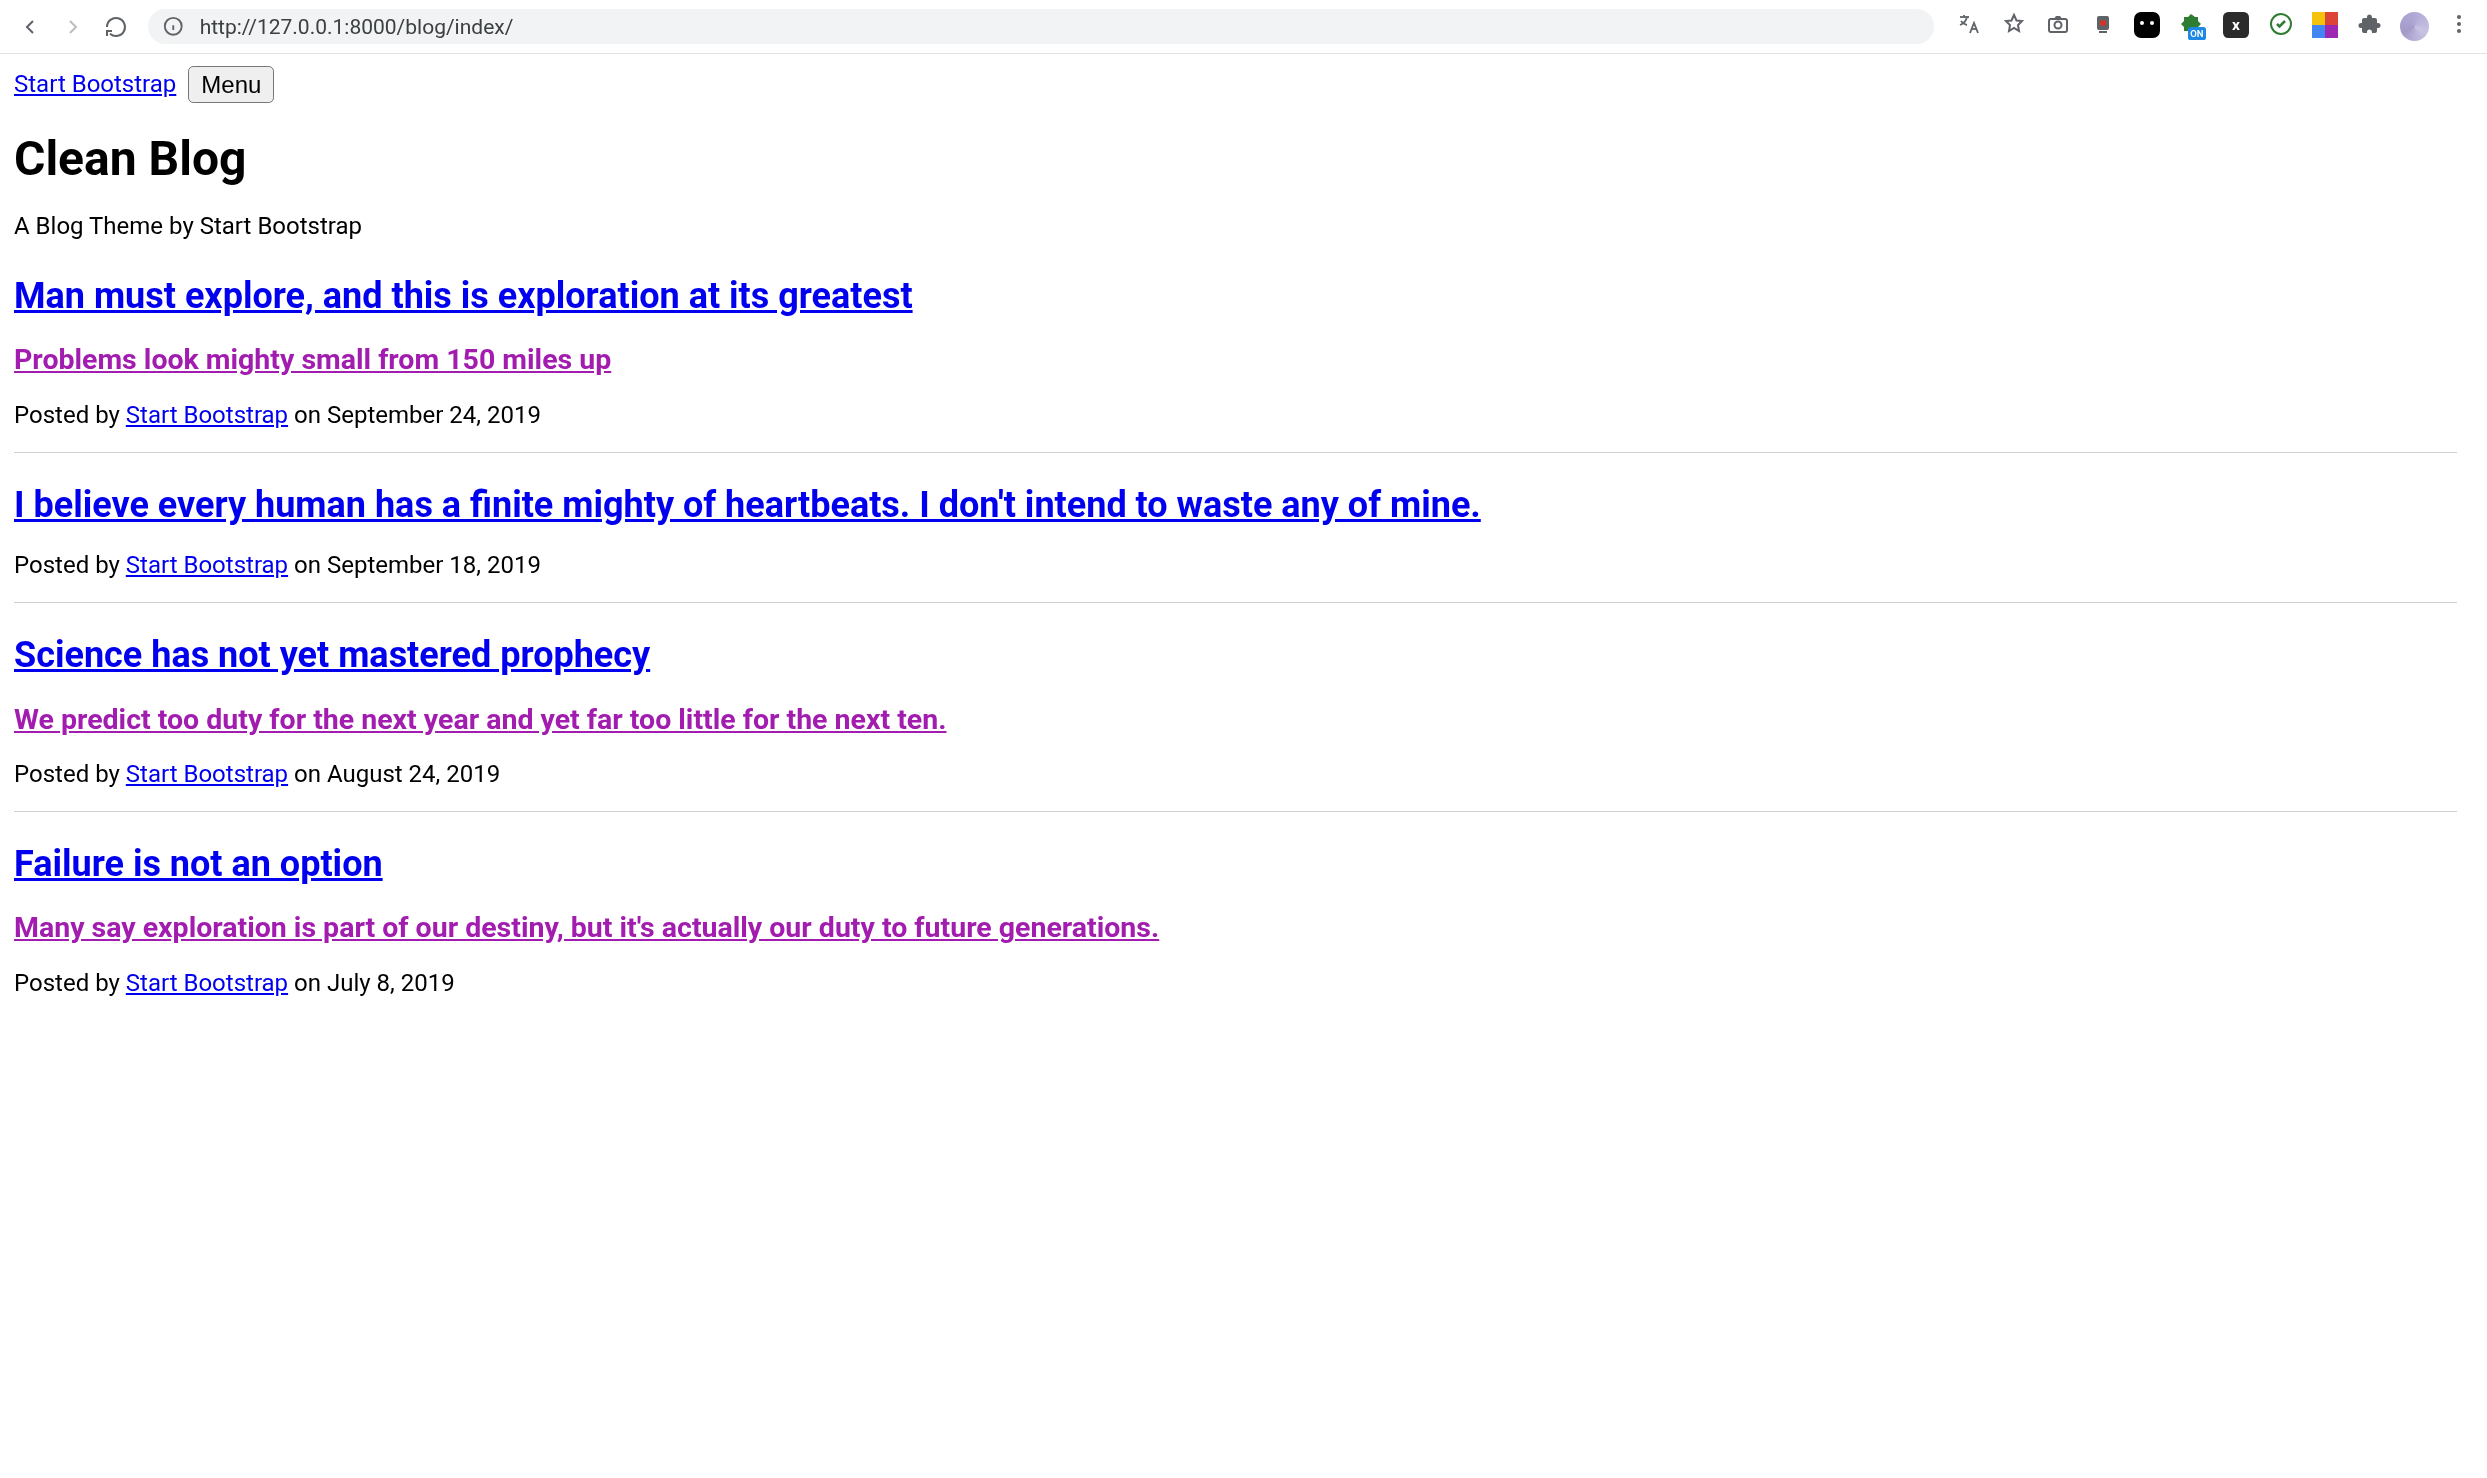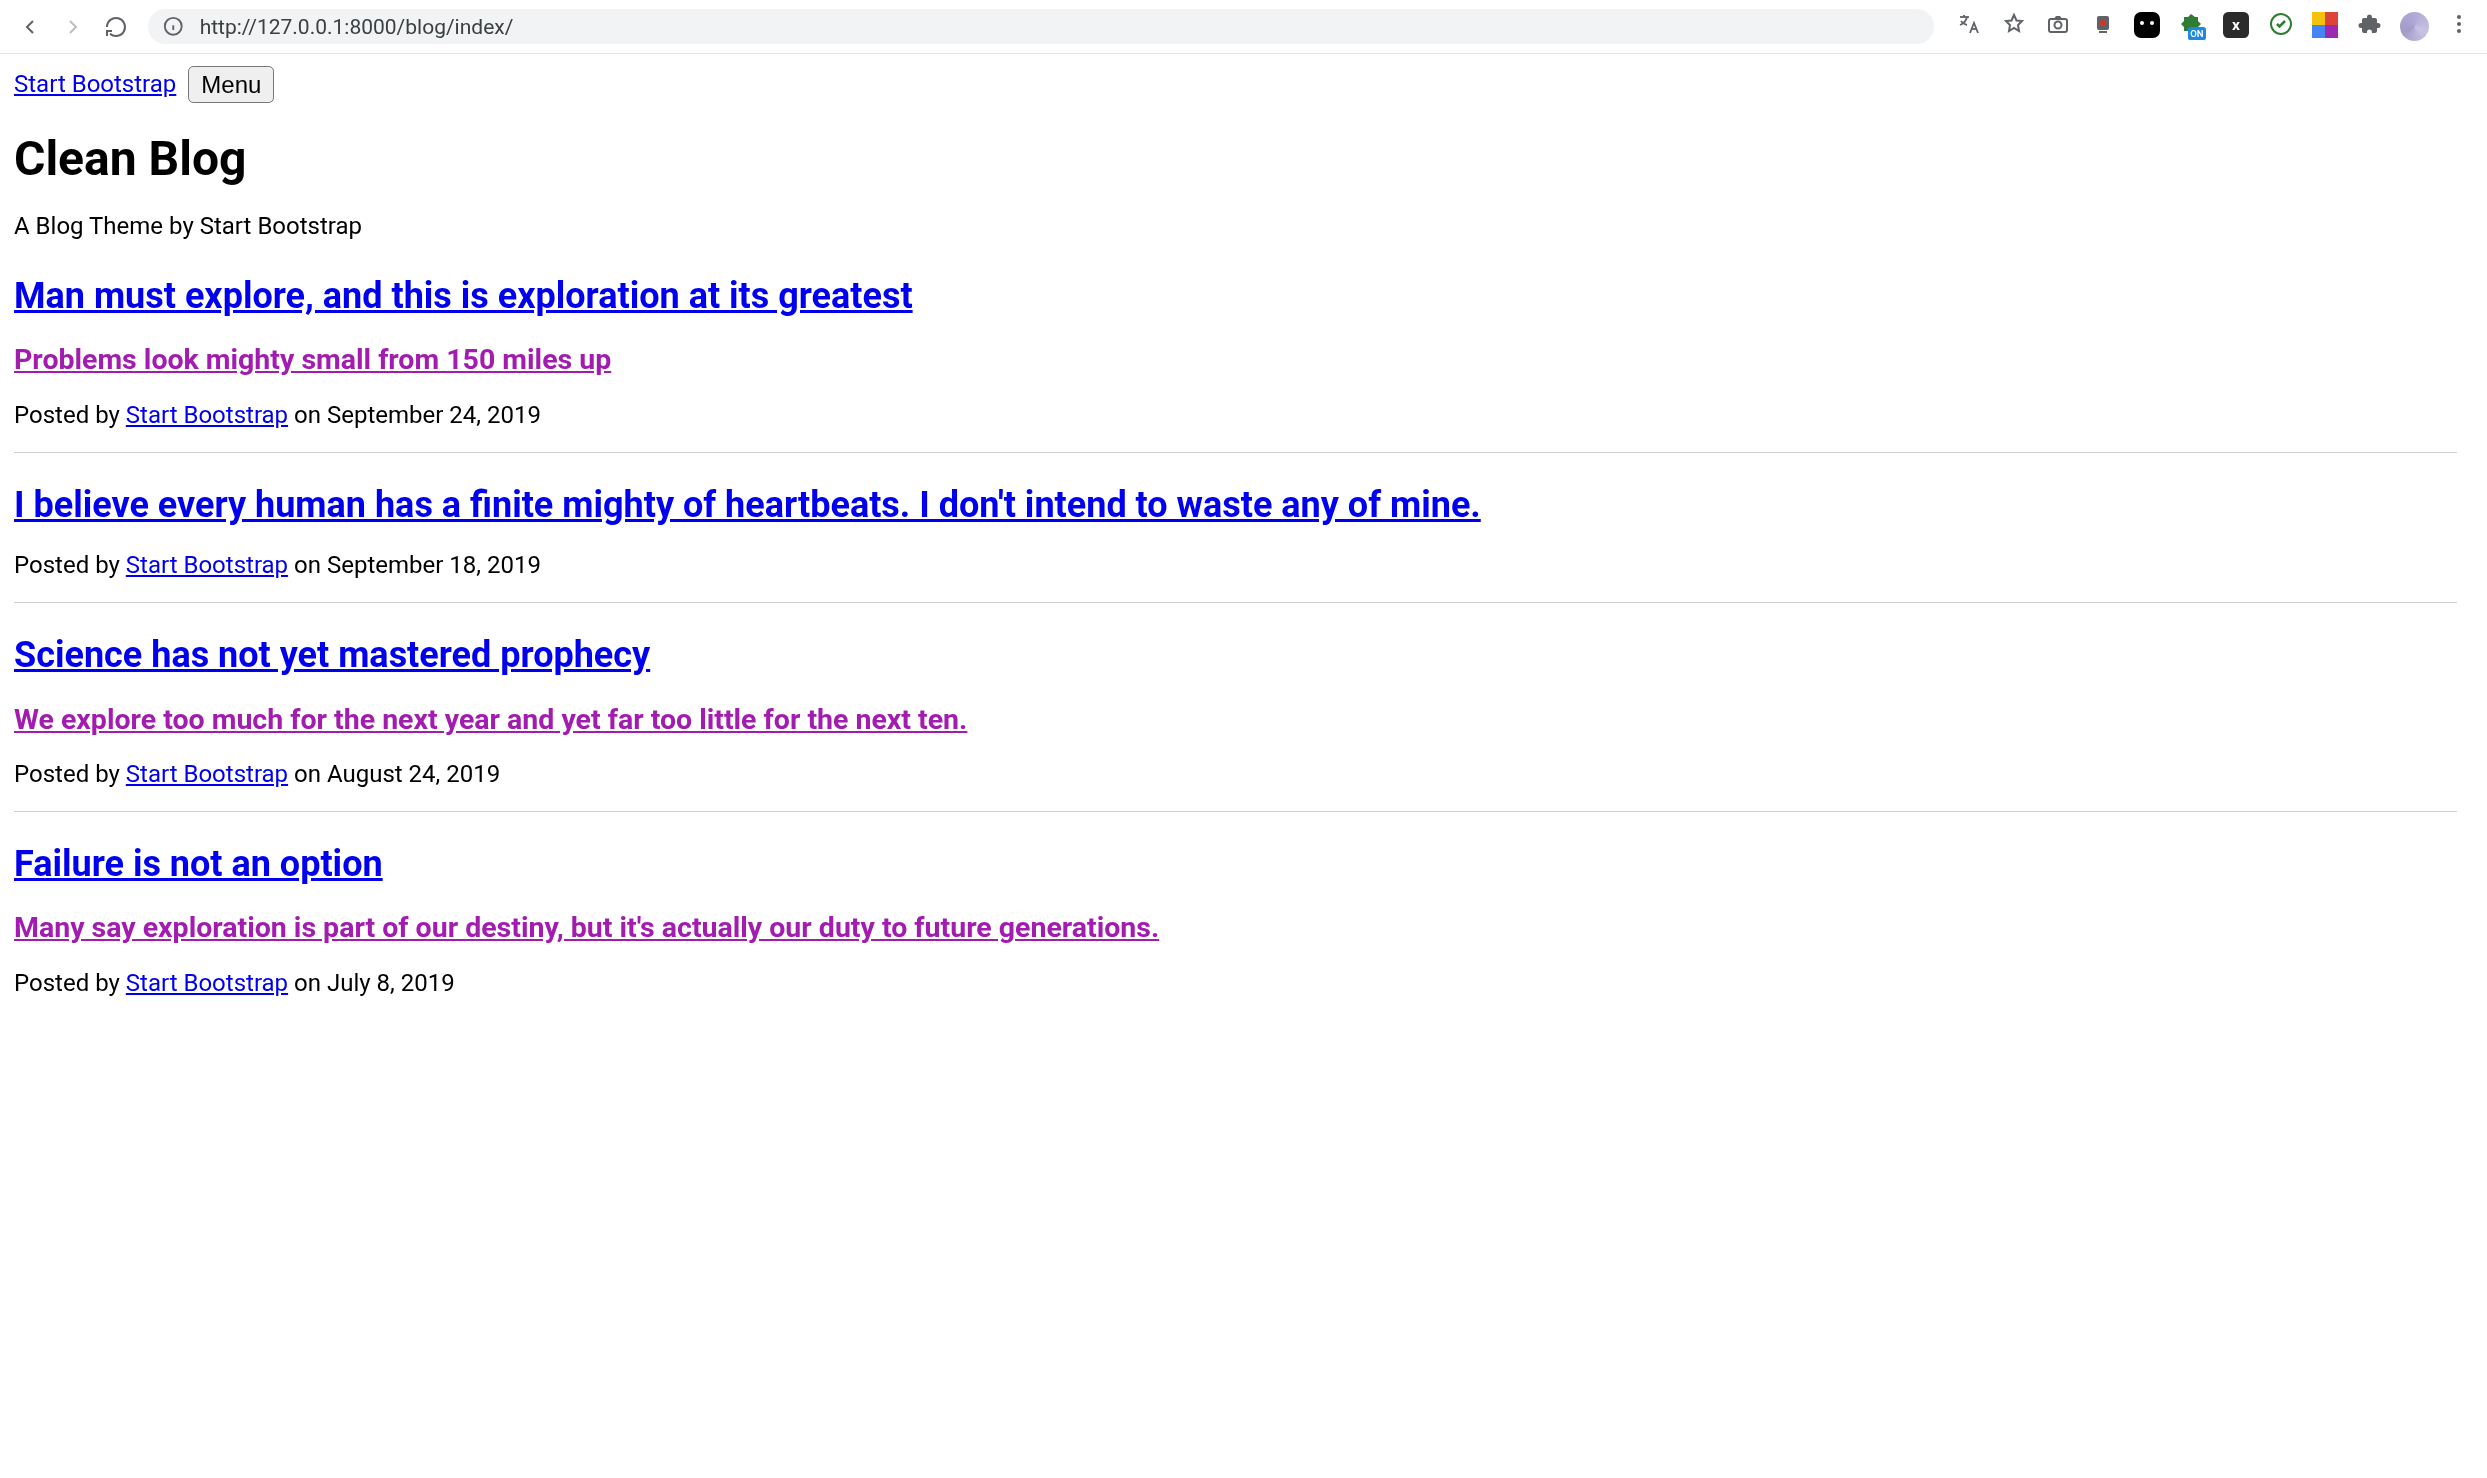--- a/index.html
+++ b/index.html
@@ -242,21 +242,21 @@
   <hr class="sep">
 
   <div class="post">
     <h2><a href="#">I believe every human has a finite mighty of heartbeats. I don't intend to waste any of mine.</a></h2>
     <p class="meta"><span>Posted by </span><a href="#">Start Bootstrap</a><span> on September 18, 2019</span></p>
   </div>
   <hr class="sep">
 
   <div class="post">
     <h2><a href="#">Science has not yet mastered prophecy</a></h2>
-    <h3><a href="#">We explore too much for the next year and yet far too little for the next ten.</a></h3>
+    <h3><a href="#">We predict too duty for the next year and yet far too little for the next ten.</a></h3>
     <p class="meta"><span>Posted by </span><a href="#">Start Bootstrap</a><span> on August 24, 2019</span></p>
   </div>
   <hr class="sep">
 
   <div class="post">
     <h2><a href="#">Failure is not an option</a></h2>
     <h3><a href="#">Many say exploration is part of our destiny, but it's actually our duty to future generations.</a></h3>
     <p class="meta"><span>Posted by </span><a href="#">Start Bootstrap</a><span> on July 8, 2019</span></p>
   </div>
 

